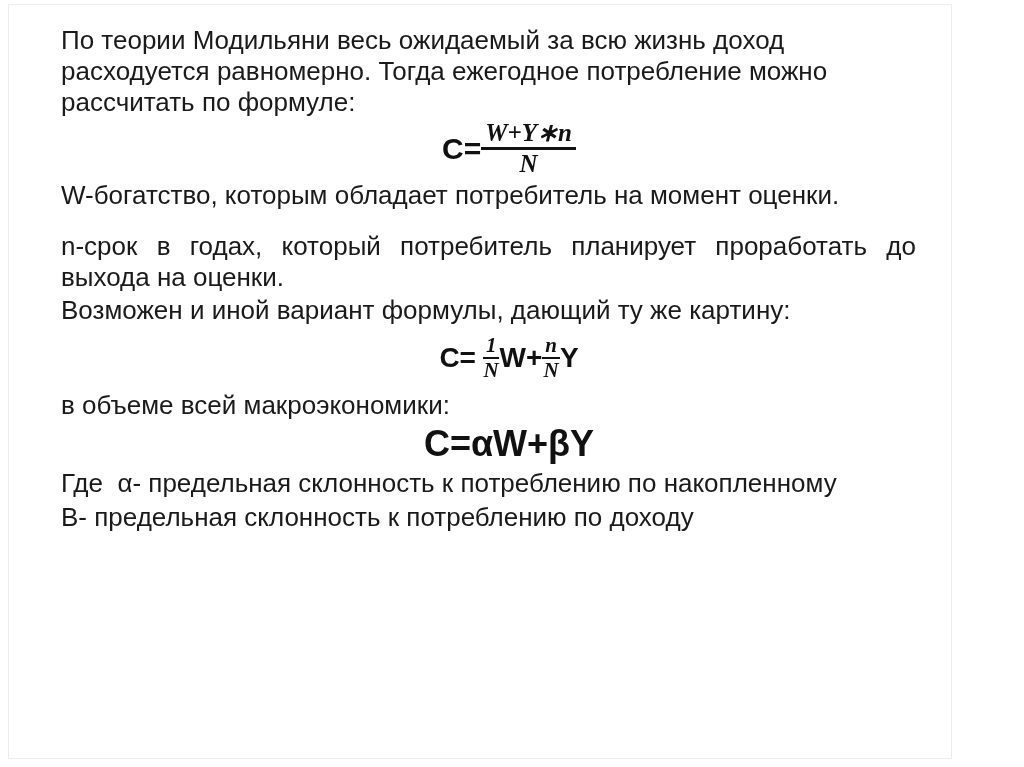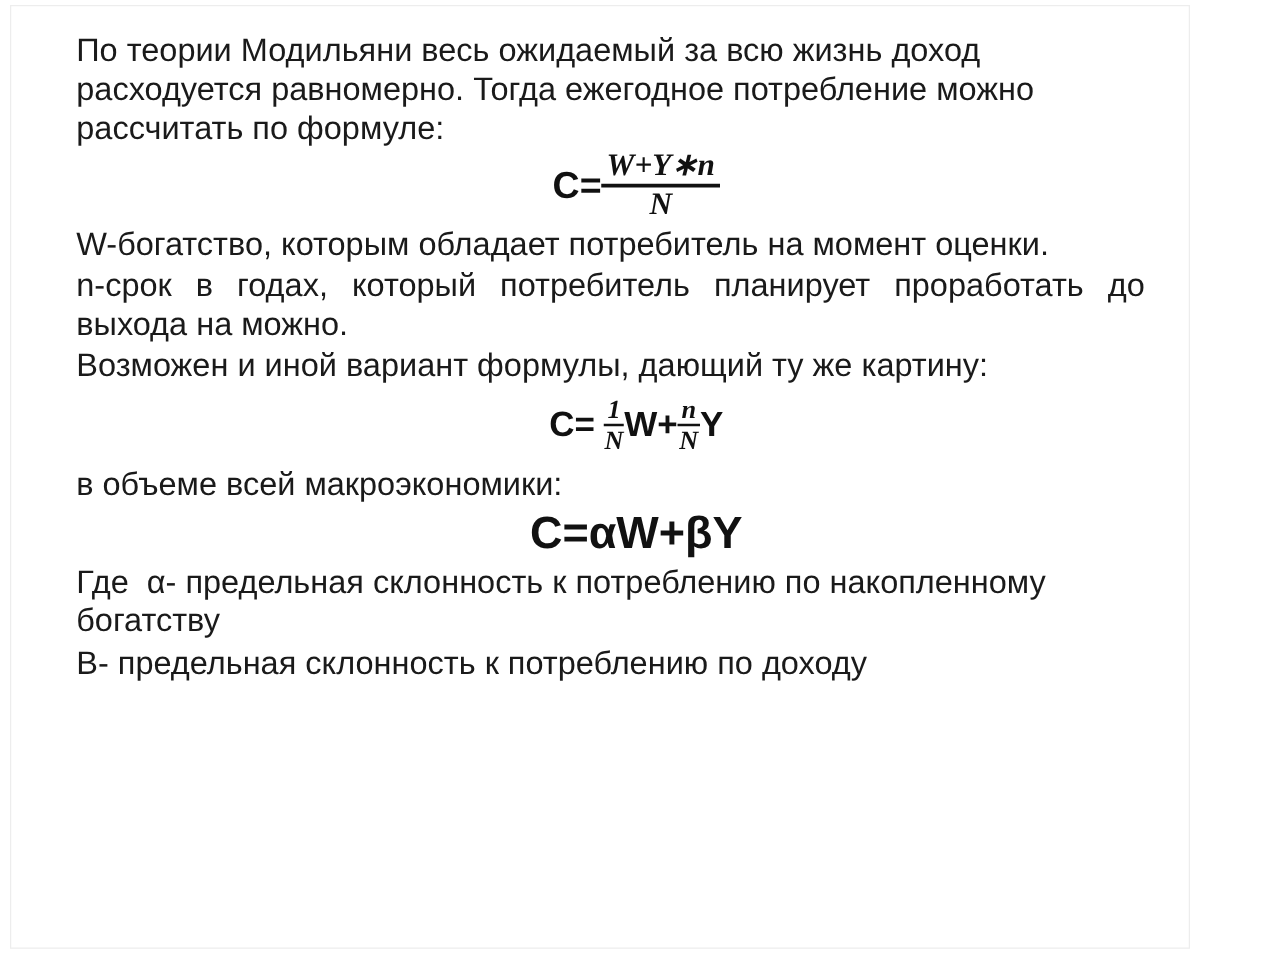--- a/index.html
+++ b/index.html
@@ -31,21 +31,21 @@
     line-height: 31px;
   }
   .t {
     white-space: pre-wrap;
     margin: 0;
   }
   .mt2 { margin-top: 2px; }
   .mt3 { margin-top: 3px; }
   .mt5 { margin-top: 5px; }
   .mt6 { margin-top: 6px; }
-  .mt8 { margin-top: 2px; }
+  .mt8 { margin-top: 20px; }
   .mt9 { margin-top: 9px; }
   .justify-wide { word-spacing: 12px; }
   .justify-slight { word-spacing: 4px; }
   .bold { font-weight: bold; }
 
   
   .formula-row {
     display: flex;
     justify-content: center;
     align-items: center;
@@ -106,21 +106,21 @@
     <div class="formula-row f1">
       <span class="f-lhs">C=</span>
       <span class="frac">
         <span class="num">W+Y∗n</span>
         <span class="den">N</span>
       </span>
     </div>
 
     <div class="t mt3">W-богатство, которым обладает потребитель на момент оценки.</div>
     <div class="t mt8 justify-wide">n-срок в годах, который потребитель планирует проработать до</div>
-    <div class="t">выхода на можно.</div>
+    <div class="t">выхода на оценки.</div>
     <div class="t mt2">Возможен и иной вариант формулы, дающий ту же картину:</div>
 
     <div class="formula-row f2">
       <span class="f-lhs">C=</span>
       <span class="frac">
         <span class="num">1</span>
         <span class="den">N</span>
       </span>
       <span class="f-mid">W+</span>
       <span class="frac">
@@ -128,17 +128,16 @@
         <span class="den">N</span>
       </span>
       <span class="f-rhs">Y</span>
     </div>
 
     <div class="t">в объеме всей макроэкономики:</div>
 
     <div class="f3">C=αW+βY</div>
 
     <div class="t mt9">Где  α- предельная склонность к потреблению по накопленному</div>
-    <div class="t">богатству</div>
     <div class="t mt3">В- предельная склонность к потреблению по доходу</div>
 
   </div>
 </div>
 
 </body></html>

